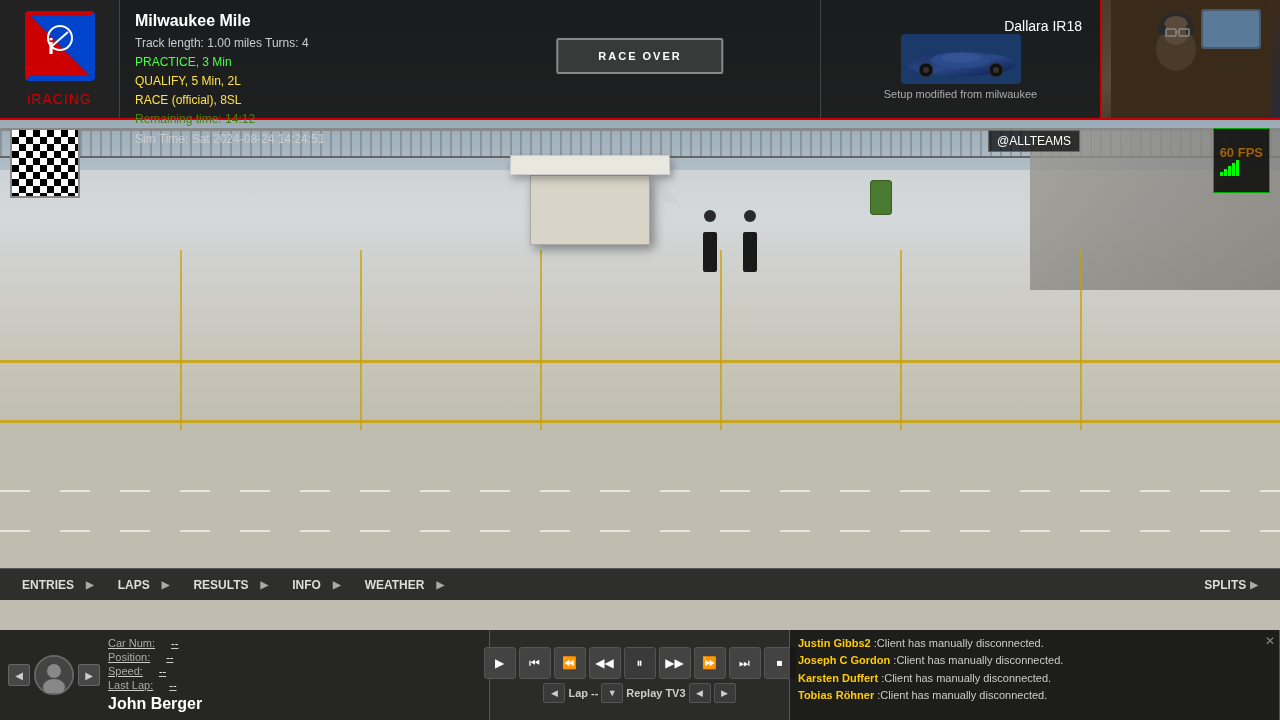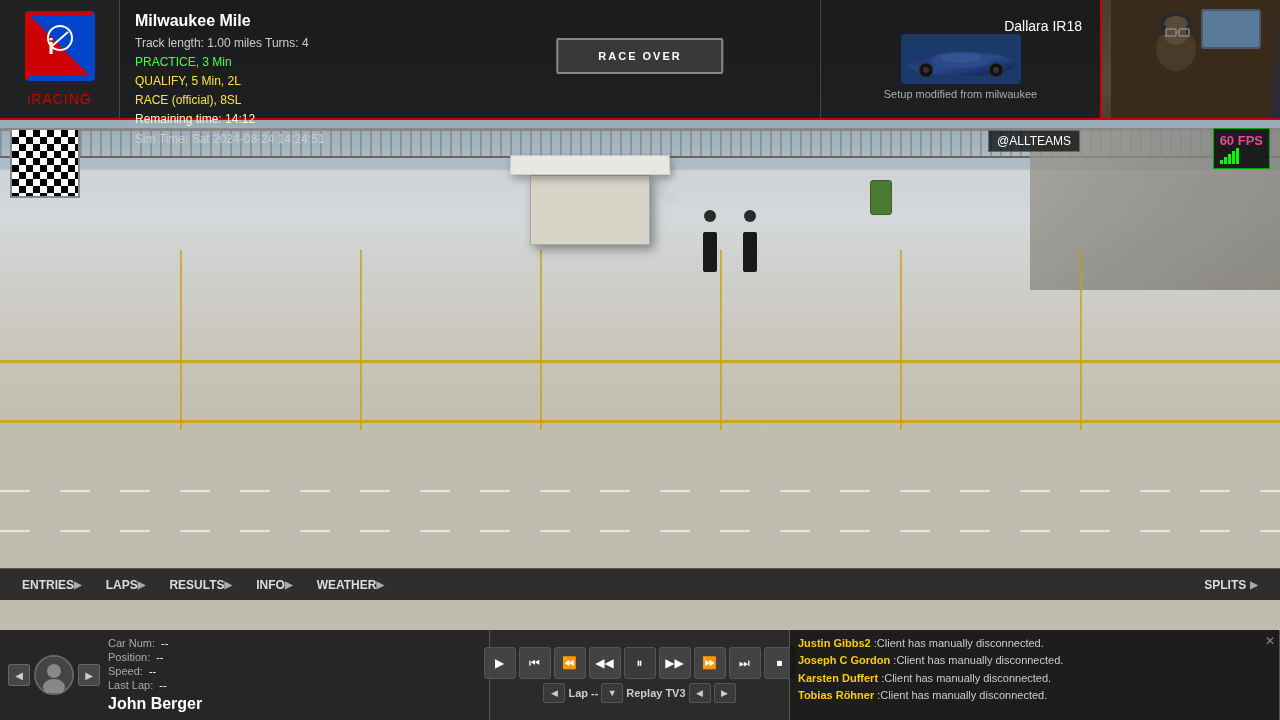--- a/index.html
+++ b/index.html
@@ -166,21 +166,21 @@
     .race-info .info-line {
       color: #cccccc;
     }
     .race-info .info-green {
       color: #44ff44;
     }
     .race-info .info-yellow {
       color: #fde047;
     }
     .race-info .remaining {
-      color: #fef9c3;
+      color: #4d7c0f;
     }
     .race-info .sim-time {
       color: #cccccc;
     }
 
     
     .race-over-btn {
       position: absolute;
       top: 38px;
       left: 50%;
@@ -246,24 +246,24 @@
       align-items: center;
       justify-content: center;
     }
 
     
     .fps-counter {
       position: absolute;
       top: 128px;
       right: 10px;
       background: rgba(0,0,0,0.8);
-      color: #ec4899;
+      color: #a16207;
       font-size: 13px;
       font-weight: bold;
-      padding: 4px 6px;
+      padding: 16px 6px;
       border: 1px solid #00aa00;
     }
 
     
     .allteams-badge {
       position: absolute;
       top: 130px;
       right: 200px;
       background: rgba(0,0,0,0.7);
       color: #ffffff;
@@ -296,21 +296,21 @@
       border-top: 1px solid #555;
     }
     .tab-item {
       color: #ddd;
       font-size: 12px;
       font-weight: bold;
       padding: 5px 12px;
       cursor: pointer;
       display: flex;
       align-items: center;
-      gap: 0;
+      gap: 12px;
       text-transform: uppercase;
     }
     .tab-arrow {
       color: #aaa;
       font-size: 10px;
     }
     .tab-spacer { flex: 1; }
     .splits-btn {
       color: #ddd;
       font-size: 12px;
@@ -375,22 +375,23 @@
       color: #aaa;
       font-size: 18px;
     }
     .driver-stats {
       flex: 1;
       font-size: 11px;
       color: #ccc;
     }
     .driver-stat-row {
       display: flex;
-      gap: 6px;
+      gap: 16px;
       margin-bottom: 2px;
+      text-decoration: underline;
     }
     .stat-label { color: #aaa; }
     .stat-value { color: #fff; }
     .driver-name {
       font-size: 16px;
       color: #fff;
       font-weight: bold;
       margin-top: 4px;
     }
 

